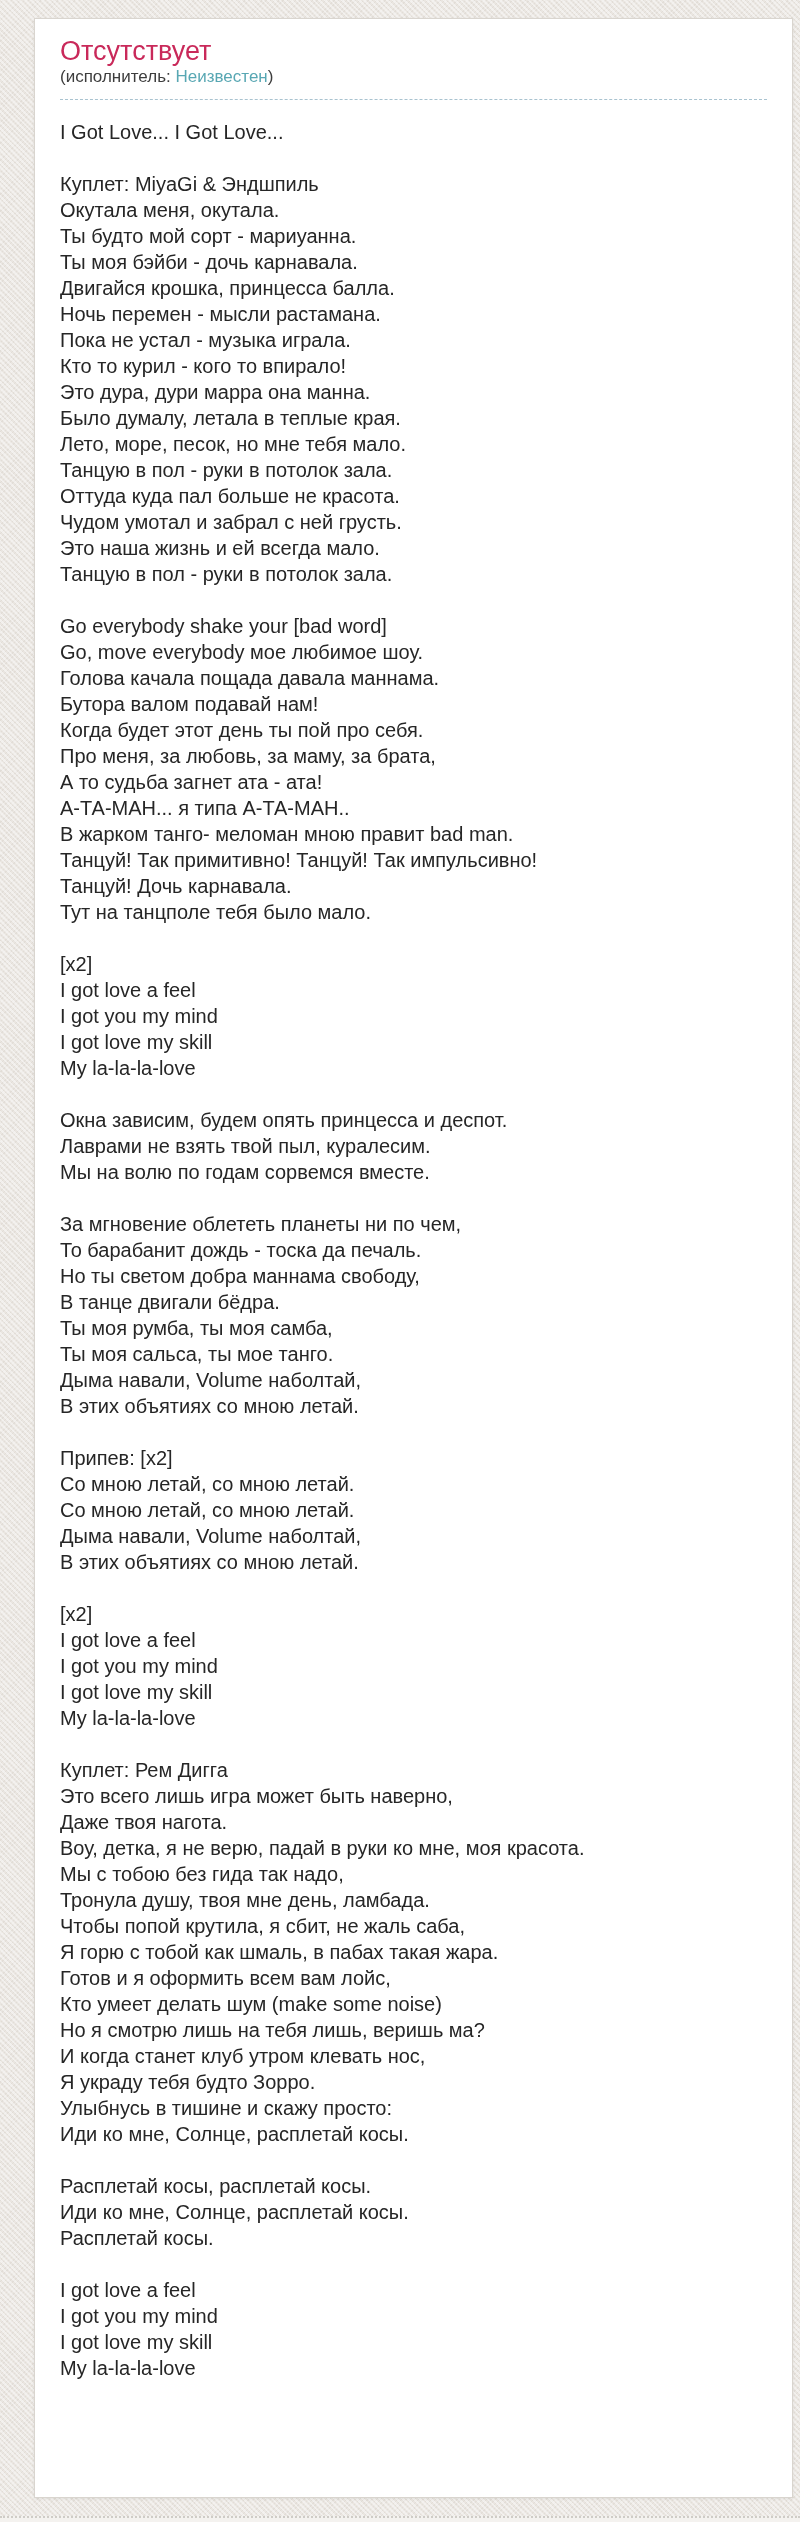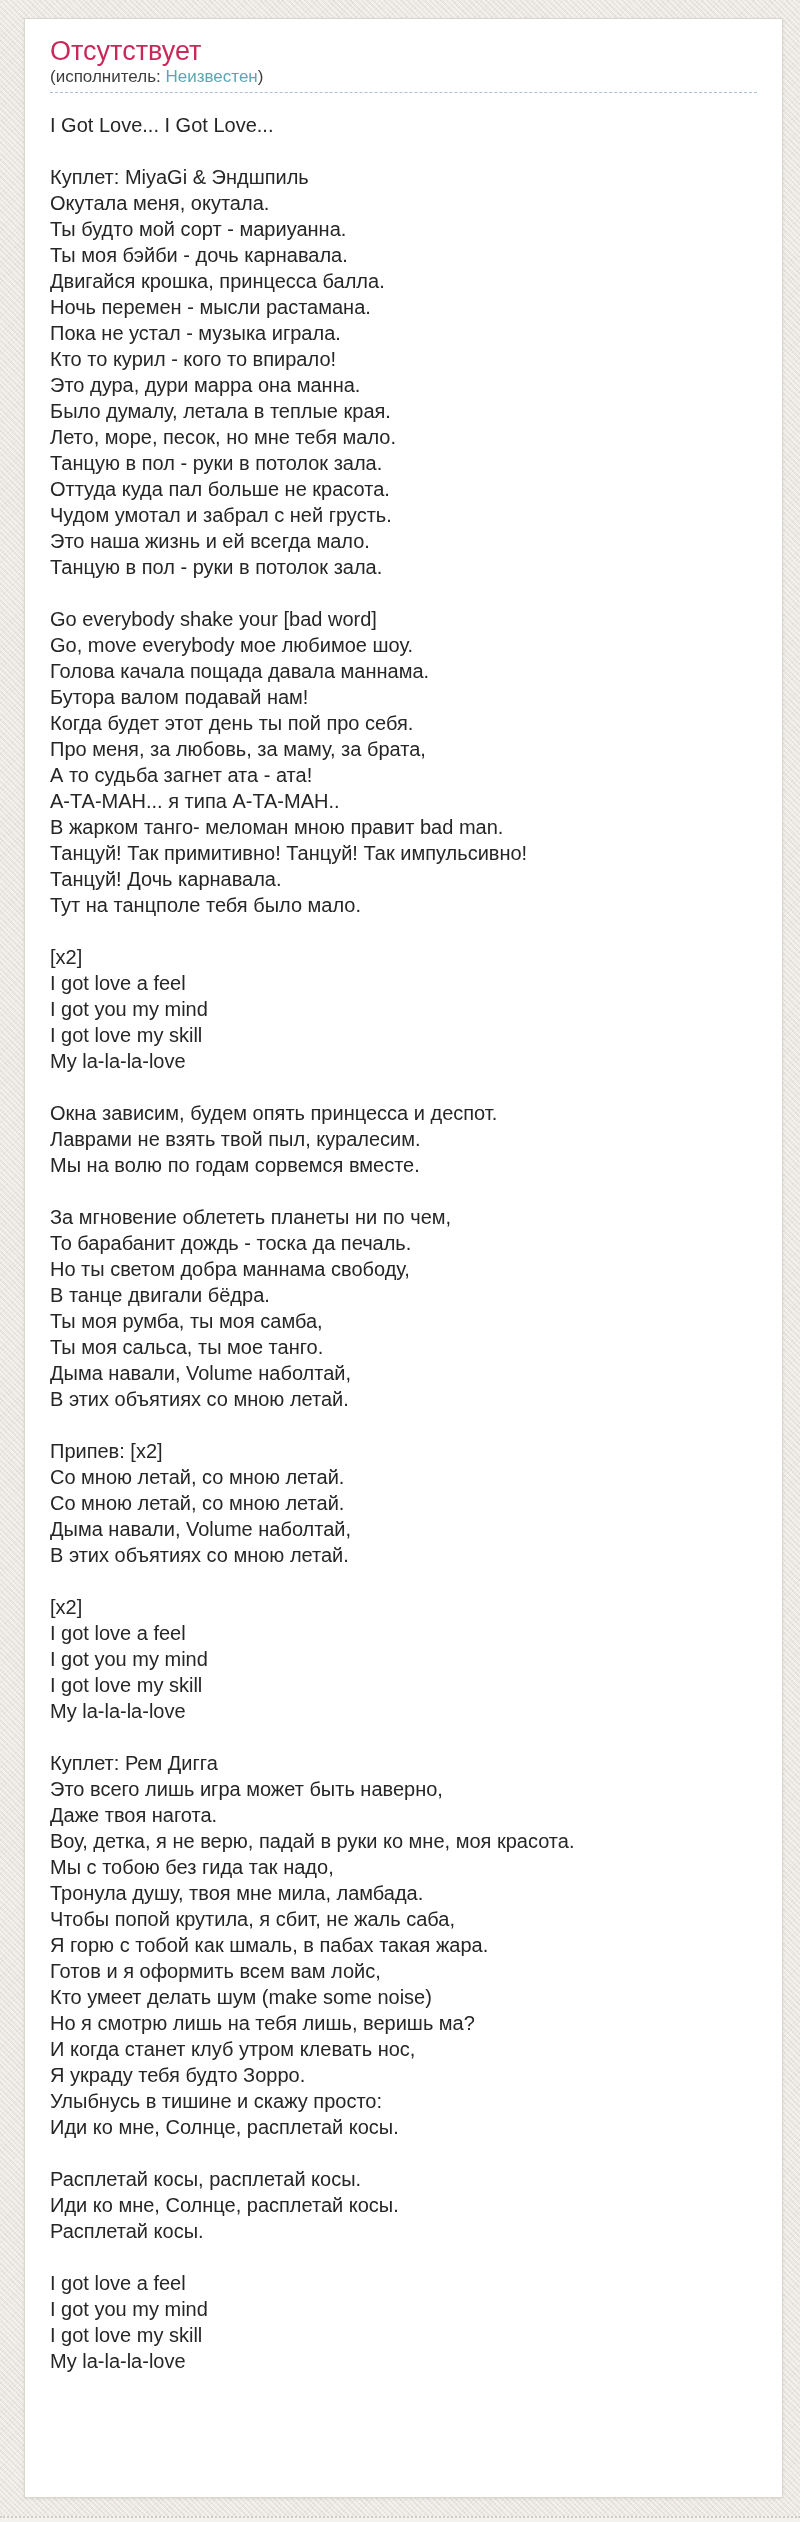--- a/index.html
+++ b/index.html
@@ -17,41 +17,41 @@
     position:relative;
     font-family:"Liberation Sans", sans-serif;
     background-color:var(--page-bg);
     background-image:
       repeating-linear-gradient(45deg, rgba(255,255,255,.45) 0 2px, rgba(255,255,255,0) 2px 4px),
       repeating-linear-gradient(-45deg, rgba(205,199,191,.28) 0 1px, rgba(205,199,191,0) 1px 3px);
     overflow:hidden;
   }
   .card{
     position:absolute;
-    left:24px;
+    left:34px;
     top:18px;
     width:759px;
     height:2480px;
     background:var(--card-bg);
     border:1px solid #d9d5cf;
     box-shadow:0 1px 3px rgba(0,0,0,.07);
     padding:18px 25px 0 25px;
   }
   .song-title{
     margin:0;
     font-size:27px;
     font-weight:400;
     line-height:28px;
     color:var(--title-accent);
   }
   .artist-line{
     font-size:17px;
     line-height:20px;
     color:#3d3d3d;
-    padding:2px 0 5px 0;
+    padding:2px 0 12px 0;
     border-bottom:1px dashed #a9c3d0;
   }
   .artist-line a{
     color:var(--artist-link);
     text-decoration:none;
     cursor:pointer;
   }
   .lyrics{
     margin-top:19px;
     font-size:20px;
@@ -142,21 +142,21 @@
       <div class="lyric-line">I got love a feel</div>
       <div class="lyric-line">I got you my mind</div>
       <div class="lyric-line">I got love my skill</div>
       <div class="lyric-line">My la-la-la-love</div>
       <div class="lyric-line">&nbsp;</div>
       <div class="lyric-line">Куплет: Рем Дигга</div>
       <div class="lyric-line">Это всего лишь игра может быть наверно,</div>
       <div class="lyric-line">Даже твоя нагота.</div>
       <div class="lyric-line">Воу, детка, я не верю, падай в руки ко мне, моя красота.</div>
       <div class="lyric-line">Мы с тобою без гида так надо,</div>
-      <div class="lyric-line">Тронула душу, твоя мне мила, ламбада.</div>
+      <div class="lyric-line">Тронула душу, твоя мне день, ламбада.</div>
       <div class="lyric-line">Чтобы попой крутила, я сбит, не жаль саба,</div>
       <div class="lyric-line">Я горю с тобой как шмаль, в пабах такая жара.</div>
       <div class="lyric-line">Готов и я оформить всем вам лойс,</div>
       <div class="lyric-line">Кто умеет делать шум (make some noise)</div>
       <div class="lyric-line">Но я смотрю лишь на тебя лишь, веришь ма?</div>
       <div class="lyric-line">И когда станет клуб утром клевать нос,</div>
       <div class="lyric-line">Я украду тебя будто Зорро.</div>
       <div class="lyric-line">Улыбнусь в тишине и скажу просто:</div>
       <div class="lyric-line">Иди ко мне, Солнце, расплетай косы.</div>
       <div class="lyric-line">&nbsp;</div>

